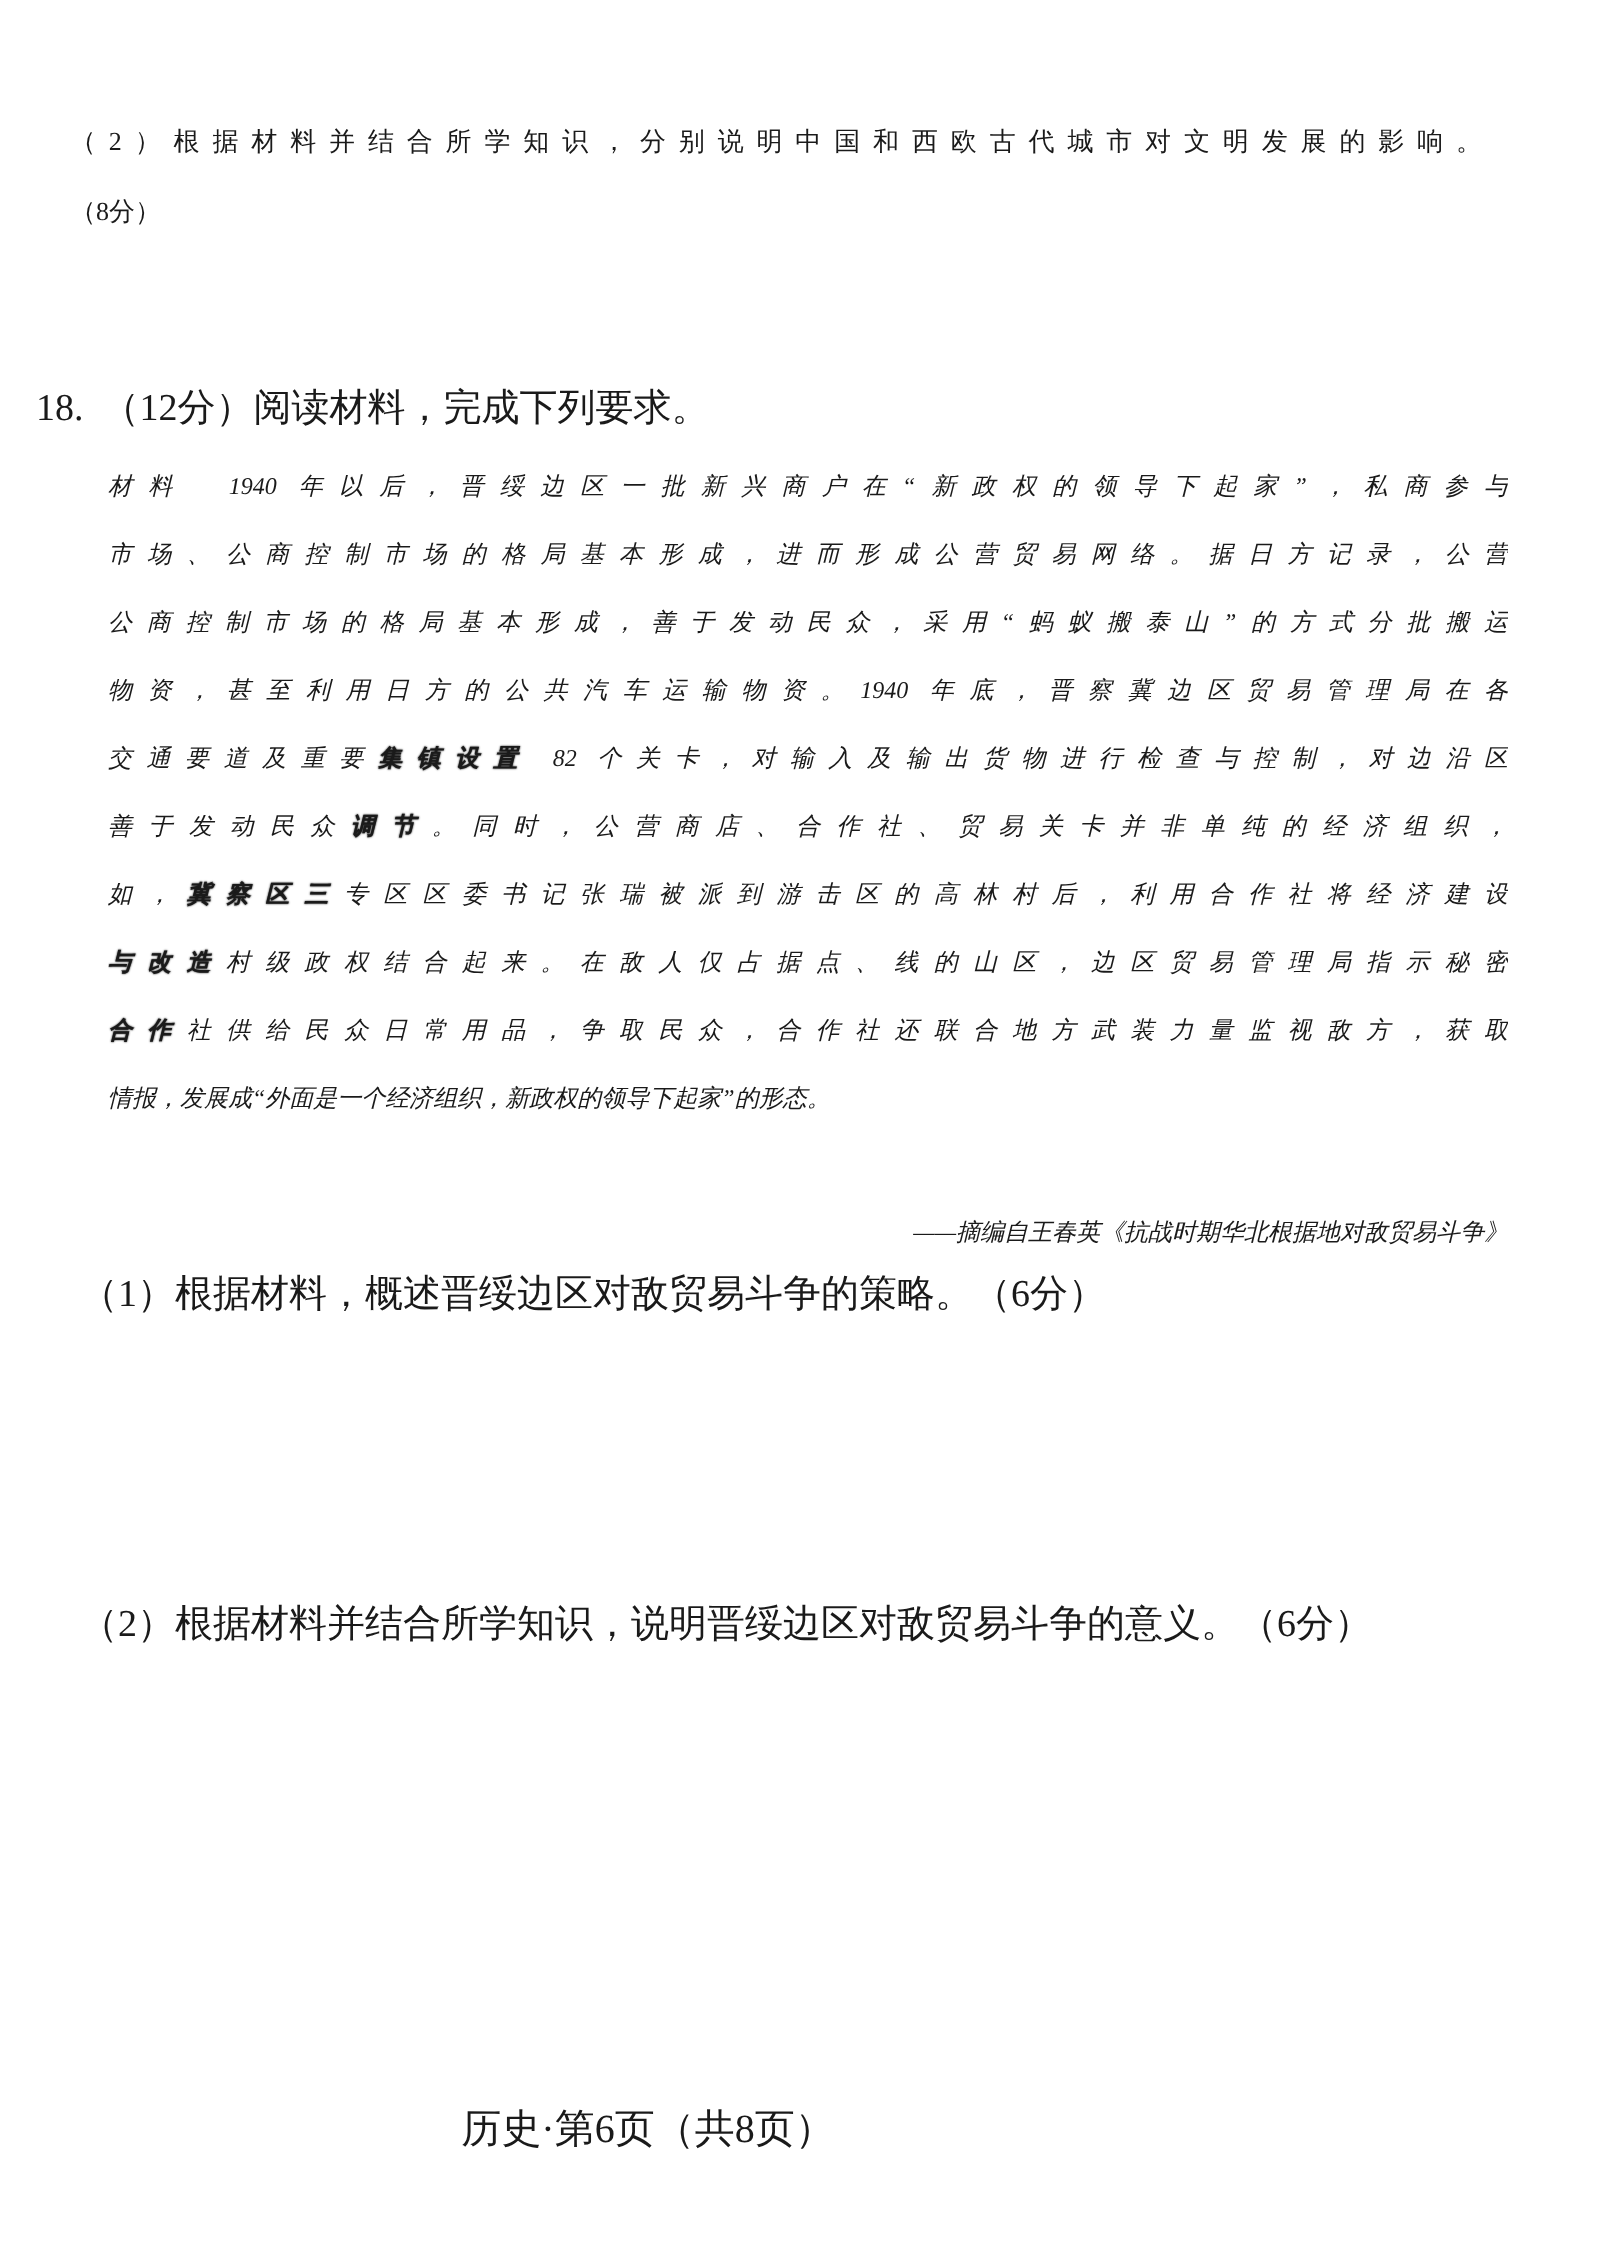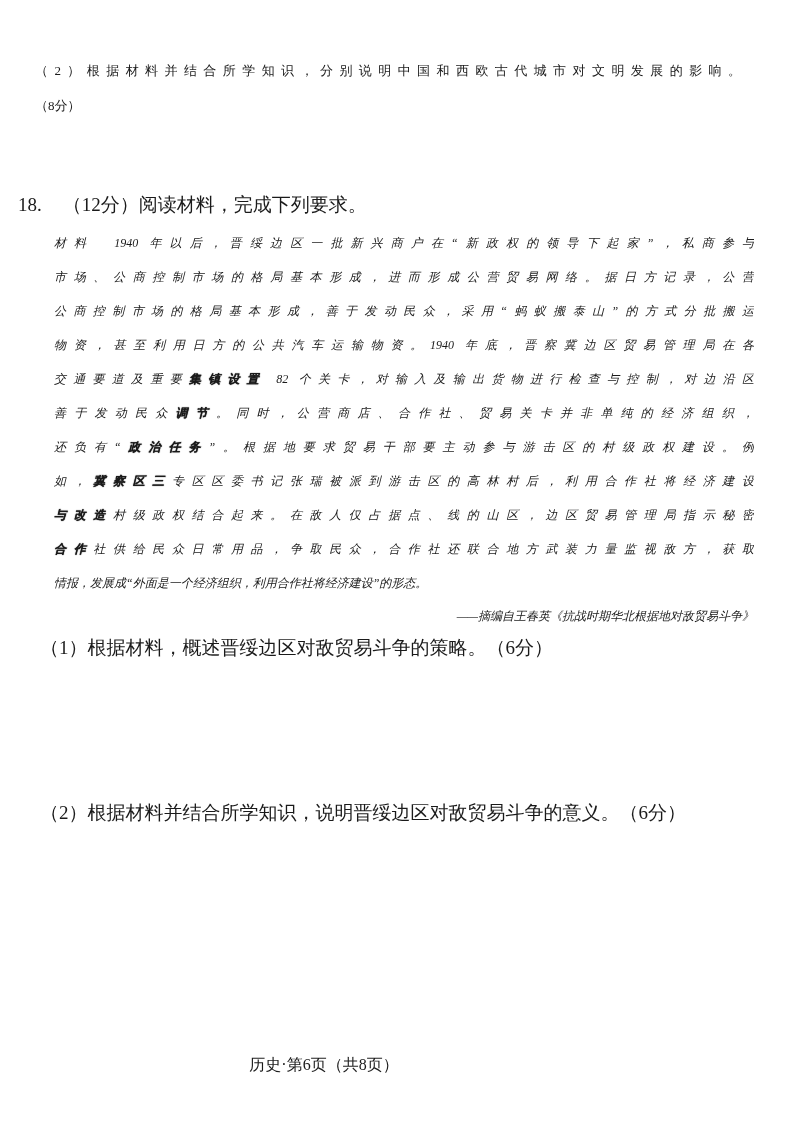--- a/index.html
+++ b/index.html
@@ -23,21 +23,21 @@
     font-size: 13px; line-height: 35px; margin-top: 12px;
   }
   .jlast { text-align: justify; text-align-last: justify; }
 
   
   .q18h {
     left: 18px; top: 189px; width: 740px;
     font-size: 19px; line-height: 32px;
     white-space: nowrap;
   }
-  .qnum { margin-right: 21px; }
+  .qnum { margin-right: 9px; }
 
   
   .material {
     left: 54px; top: 226px; width: 700px;
     font-size: 12px; line-height: 34px;
     font-style: italic;
   }
   .mline {
     height: 34px; overflow: hidden;
     text-align: justify; text-align-last: justify;
@@ -55,21 +55,21 @@
   .subq {
     left: 40px; width: 716px;
     font-size: 19px; line-height: 34px;
   }
   .subq1 { top: 631px; }
   .subq2 { top: 796px; }
 
   .footer {
     left: 0; top: 1054px; width: 648px;
     text-align: center;
-    font-size: 16px; line-height: 22px;
+    font-size: 20px; line-height: 22px;
   }
 </style>
 </head>
 <body>
 
 <div class="page">
 
   <div class="abs q17">
     <div class="jlast">（2）根据材料并结合所学知识，分别说明中国和西欧古代城市对文明发展的影响。</div>
     <div>（8分）</div>
@@ -79,25 +79,24 @@
     <span class="qnum">18.</span><span>（12分）阅读材料，完成下列要求。</span>
   </div>
 
   <div class="abs material">
       <div class="mline"><span>材料　1940 年以后，晋绥边区一批新兴商户在“新政权的领导下起家”，私商参与</span></div>
       <div class="mline"><span>市场、公商控制市场的格局基本形成，进而形成公营贸易网络。据日方记录，公营</span></div>
       <div class="mline"><span>公商控制市场的格局基本形成，善于发动民众，采用“蚂蚁搬泰山”的方式分批搬运</span></div>
       <div class="mline"><span>物资，甚至利用日方的公共汽车运输物资。1940 年底，晋察冀边区贸易管理局在各</span></div>
       <div class="mline"><span>交通要道及重要</span><span class="ink">集镇设置</span><span> 82 个关卡，对输入及输出货物进行检查与控制，对边沿区</span></div>
       <div class="mline"><span>善于发动民众</span><span class="ink">调节</span><span>。同时，公营商店、合作社、贸易关卡并非单纯的经济组织，</span></div>
-      <div class="mline"><span>还负有“</span><span class="ink">政治任务</span><span>”。根据地要求贸易干部要主动参与游击区的村级政权建设。例</span></div>
       <div class="mline"><span>如，</span><span class="ink">冀察区三</span><span>专区区委书记张瑞被派到游击区的高林村后，利用合作社将经济建设</span></div>
       <div class="mline"><span class="ink">与改造</span><span>村级政权结合起来。在敌人仅占据点、线的山区，边区贸易管理局指示秘密</span></div>
       <div class="mline"><span class="ink">合作</span><span>社供给民众日常用品，争取民众，合作社还联合地方武装力量监视敌方，获取</span></div>
-      <div class="mline last"><span>情报，发展成“外面是一个经济组织，利用合作社将经济建设”的形态。</span></div>
+      <div class="mline last"><span>情报，发展成“外面是一个经济组织，新政权的领导下起家”的形态。</span></div>
     </div>
 
   <div class="abs attribution">——摘编自王春英《抗战时期华北根据地对敌贸易斗争》</div>
 
   <div class="abs subq subq1">（1）根据材料，概述晋绥边区对敌贸易斗争的策略。（6分）</div>
 
   <div class="abs subq subq2">（2）根据材料并结合所学知识，说明晋绥边区对敌贸易斗争的意义。（6分）</div>
 
   <div class="abs footer">历史·第6页（共8页）</div>
 

